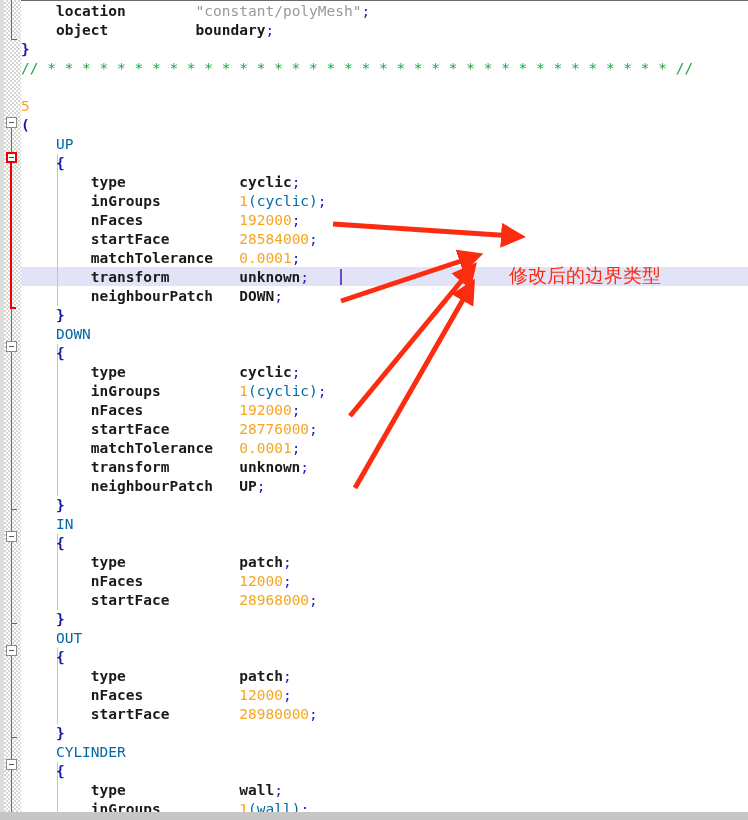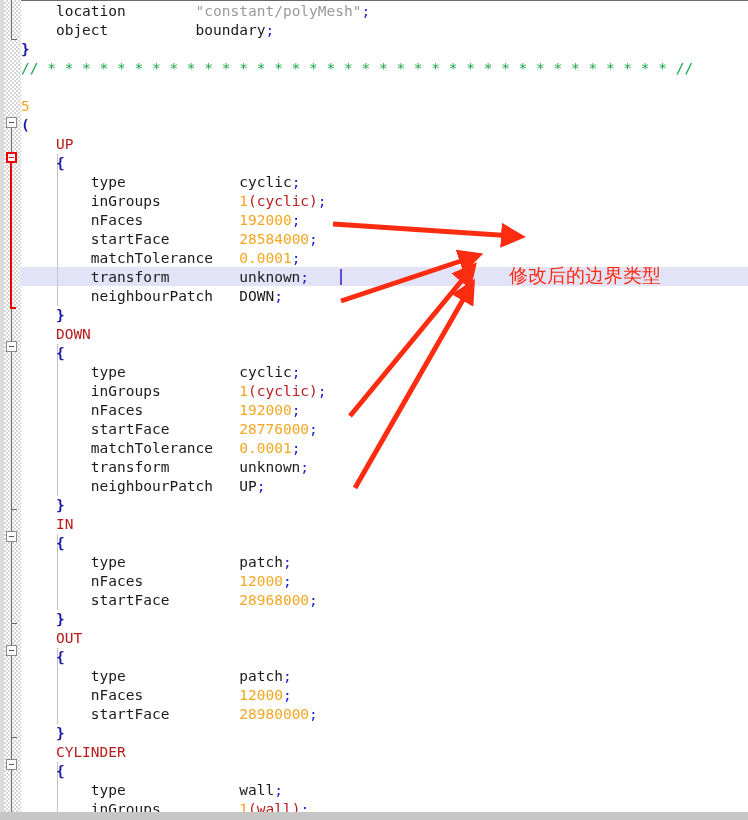--- a/index.html
+++ b/index.html
@@ -155,27 +155,27 @@
     line-height: 19px;
     white-space: pre;
     color: #202020;
   }
   .code .ln {
     display: block;
     height: 19px;
   }
 
   
-  .t-key   { color: #1a1a1a; }
+  .t-key   { color: #1a1a1a; font-weight: bold; }
   .t-str   { color: #9a9a9a; }
   .t-num   { color: #f5a623; }
   .t-punc  { color: #2020d0; }
   .t-brace { color: #1a1aa8; font-weight: bold; }
   .t-cmt   { color: #1aa84a; }
-  .t-plain { color: #b91c1c; }
+  .t-plain { color: #0369a1; }
 
   
   .caret {
     position: absolute;
     width: 2px;
     height: 16px;
     background: #6a4ad0;
   }
 
   

